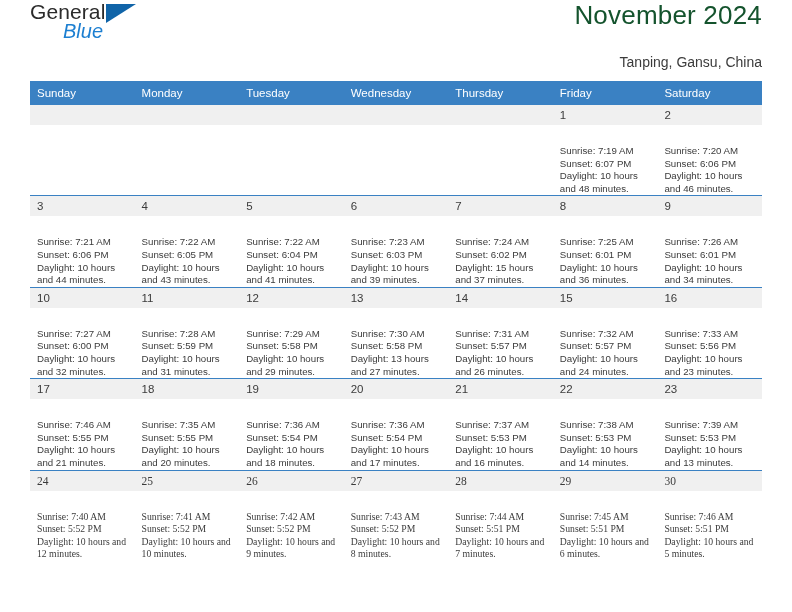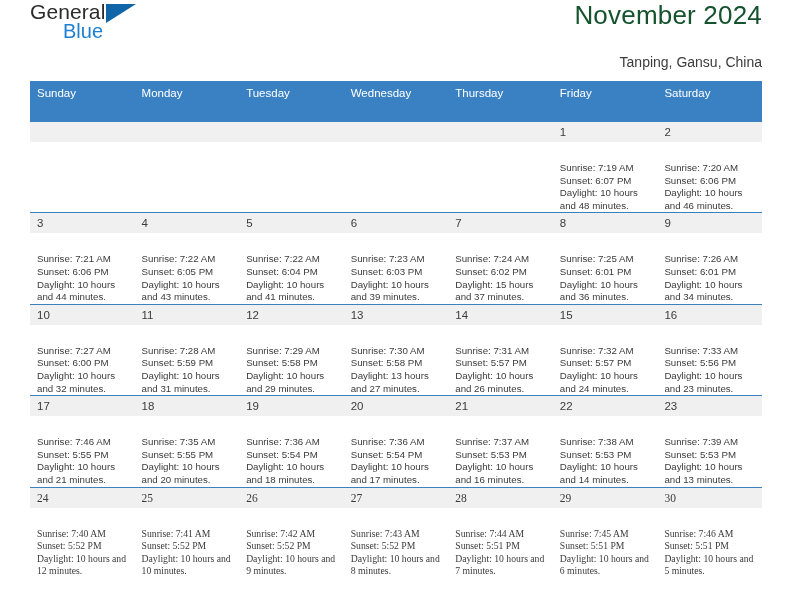--- a/index.html
+++ b/index.html
@@ -45,20 +45,21 @@
     color: #2b2b2b;
     line-height: 24px;
   }
   .logo-blue {
     position: absolute;
     left: 33px;
     top: 20px;
     font-size: 20px;
     color: #1c7fd1;
     line-height: 22px;
+    font-style: italic;
   }
   .logo-tri {
     position: absolute;
     left: 76px;
     top: 4px;
     width: 0;
     height: 0;
     border-left: 30px solid #1064a8;
     border-bottom: 19px solid transparent;
   }
@@ -87,21 +88,21 @@
     width: 732px;
     border-collapse: collapse;
     table-layout: fixed;
   }
   .calendar th {
     background: #3a81c3;
     color: #ffffff;
     font-weight: normal;
     font-size: 11.5px;
     text-align: left;
-    padding: 5px 0 21px 7px;
+    padding: 5px 0 4px 7px;
     line-height: 14px;
   }
   .weekrow > td {
     vertical-align: top;
     padding: 0;
     border-top: 1.6px solid #3a81c3;
     height: 88px;
   }
   .weekrow.last > td { height: 94px; font-family: Liberation Serif, serif; }
   .cell {

